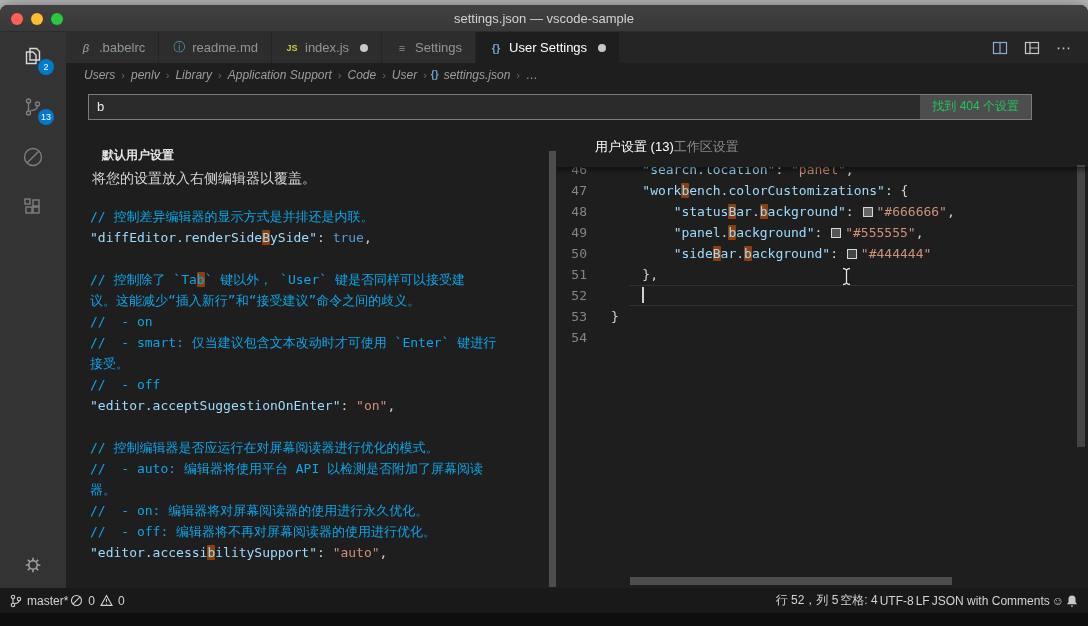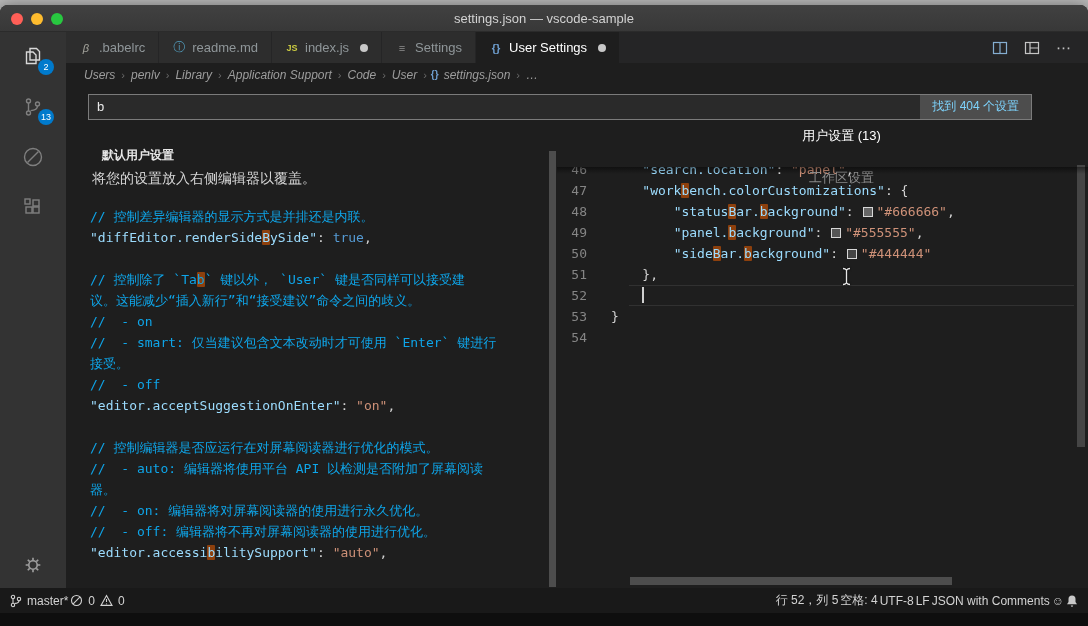--- a/index.html
+++ b/index.html
@@ -54,21 +54,21 @@
   .crumb { padding:0 2px;font-style:italic; }
   .crumb-sep { color:#6a6a6a; padding:0 4px; font-size:11px; }
   .crumb-braces { color:#6e9ecf; font-weight:bold; font-size:10px; padding-right:3px; }
 
   
   .searchrow { height:41px; flex:none; background:#1e1e1e; display:flex; align-items:center;
     padding:0 56px 0 22px; position:relative; z-index:3; }
   .search-box { position:relative; flex:1; height:26px; }
   .search-box input { width:100%; height:100%; background:#2a2a2a; border:1px solid #7b7b7b;
     color:#eaeaea; font-size:13px; padding:0 160px 0 8px; outline:none; font-family:"Liberation Sans",sans-serif; }
-  .search-count { position:absolute; right:1px; top:1px; bottom:1px; background:#4d4d4d; color:#7dd3fc;
+  .search-count { position:absolute; right:1px; top:1px; bottom:1px; background:#4d4d4d; color:#22c55e;
     font-size:12px; display:flex; align-items:center; padding:0 12px; }
 
   
   .editors { flex:1; min-height:0; position:relative; display:flex; background:#1e1e1e; }
   .left-pane { width:491px; flex:none; position:relative; overflow:hidden; }
   .right-pane { flex:1; position:relative; overflow:hidden; }
 
   .lp-title { padding:20px 0 0 36px; font-size:12px; font-weight:bold; color:#e7e7e7; }
   .lp-sub { padding:6px 0 0 26px; font-size:14px; color:#d6d6d6; }
   .lp-code { padding:18px 6px 0 24px; }
@@ -78,21 +78,21 @@
   .cline .ln { flex:0 0 54px; text-align:right; padding-right:24px; color:#858585; }
   .cline .lc { white-space:pre; }
   .cline.current::before { content:""; position:absolute; left:72px; right:14px; top:0; bottom:0;
     border-top:1px solid #313131; border-bottom:1px solid #313131; }
   .comment { color:#0ea5e9; } .prop { color:#9cdcfe; } .str { color:#ce9178; }
   .kw { color:#569cd6; } .pun { color:#d4d4d4; }
   .hl { background:rgba(234,92,0,.55); border-radius:1px; }
   .swatch { display:inline-block; width:10px; height:10px; border:1px solid #d7d7d7; margin:0 4px 0 1px; vertical-align:-1px; }
   .caret { display:inline-block; width:2px; height:16px; background:#cfcfcf; vertical-align:-3px; position:relative; z-index:2; }
 
-  .rp-tabs { height:40px; display:flex; align-items:center; gap:24px; padding-left:38px; font-size:13px; position:relative; z-index:2;flex-direction:column; }
+  .rp-tabs { height:40px; display:flex; align-items:center; padding-left:38px; font-size:13px; position:relative; z-index:2; }
   .rp-tab { color:#8a8a8a; }
   .rp-tab.active { color:#ffffff; }
   .rp-code { position:absolute; top:40px; left:0; right:0; bottom:0; overflow:hidden; }
   .rp-code::before { content:""; position:absolute; top:0; left:0; right:0; height:7px;
     background:linear-gradient(rgba(0,0,0,.45), transparent); z-index:1; pointer-events:none; }
   .rp-lines { position:relative; top:-8px; }
 
   
   .vthumb-left { position:absolute; right:1px; top:24px; width:7px; height:436px; background:#4d4d4d; }
   .vthumb-right { position:absolute; right:3px; top:38px; width:8px; height:282px; background:#454545; }

